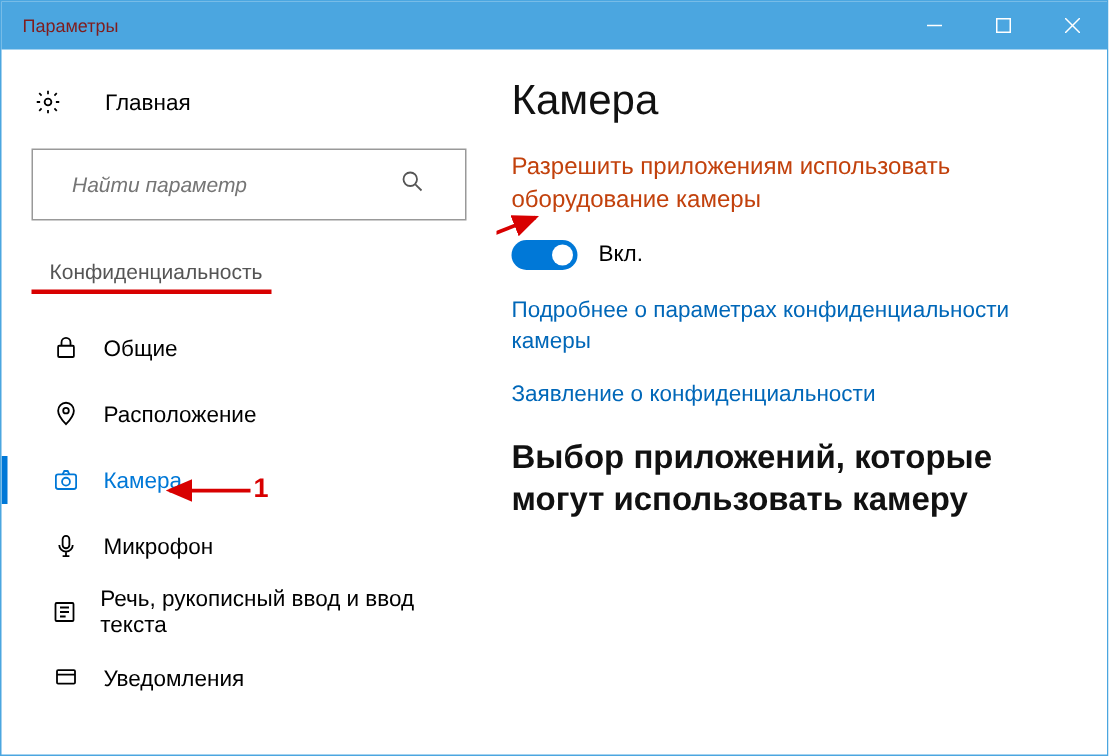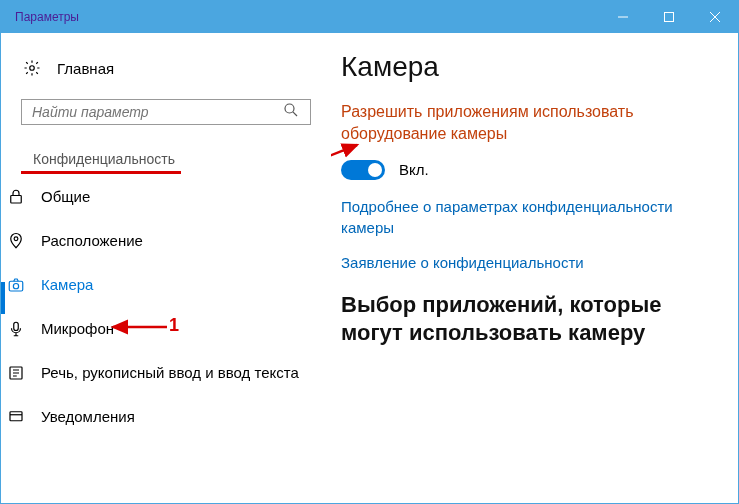--- a/index.html
+++ b/index.html
@@ -1,33 +1,33 @@
 <!DOCTYPE html>
 <html><head>
 <meta charset="utf-8">
 <style>
   * { box-sizing: border-box; margin: 0; padding: 0; }
   html, body { width: 739px; height: 504px; font-family: "Segoe UI", Arial, sans-serif; background: #fff; overflow: hidden; }
   .window { width: 739px; height: 504px; background: #fff; border: 1px solid #4ba6e0; display: flex; flex-direction: column; }
-  .titlebar { height: 32px; background: #4ba6e0; display: flex; align-items: center; color: #4c1d95; font-size: 12px; }
+  .titlebar { height: 32px; background: #4ba6e0; display: flex; align-items: center; color: #7f1d1d; font-size: 12px; }
   .titlebar-title { padding-left: 14px; flex: 1; }
   .titlebar-btn { width: 46px; height: 32px; display: flex; align-items: center; justify-content: center; cursor: pointer; }
   .titlebar-btn svg { stroke: #fff; }
   .body { flex: 1; display: flex; overflow: hidden; }
   .sidebar { width: 330px; padding: 18px 0 0 0; overflow: hidden; }
-  .home-row { display: flex; align-items: center; padding: 0 20px; height: 34px; font-size: 15px; color: #000; }
+  .home-row { display: flex; align-items: center; padding: 0 20px; height: 34px; font-size: 15px; color: #000; gap: 13px; }
   .home-row .icon { width: 22px; display: flex; justify-content: center; }
   .home-row .lbl { margin-left: 14px; }
-  .searchbox { margin: 14px 20px 0 20px; height: 26px; border: 1px solid #999; display: flex; align-items: center; padding: 0 10px; }
+  .searchbox { margin: 14px 20px 0 20px; height: 48px; border: 1px solid #999; display: flex; align-items: center; padding: 0 26px; }
   .searchbox input { flex: 1; border: none; outline: none; font-style: italic; font-size: 14px; color: #666; background: transparent; }
   .searchbox .sicon { color: #555; }
   .section-label { margin: 26px 20px 0 32px; font-size: 14px; color: #555; position: relative; }
   .section-underline { height: 3px; background: #d80000; margin: 4px 20px 0 20px; width: 160px; }
   .nav { margin-top: 14px; }
-  .nav-item { display: flex; align-items: flex-start; height: 44px; padding: 0 4px; font-size: 15px; color: #000; cursor: pointer; position: relative; }
+  .nav-item { display: flex; align-items: center; height: 44px; padding: 0 32px; font-size: 15px; color: #000; cursor: pointer; position: relative; }
   .nav-item .icon { width: 22px; display: flex; justify-content: center; align-items: center; }
   .nav-item .lbl { margin-left: 14px; }
   .nav-item.active { color: #0078d7; }
   .nav-item.active::before { content: ""; position: absolute; left: 0; top: 6px; bottom: 6px; width: 4px; background: #0078d7; }
   .content { flex: 1; padding: 18px 30px 0 10px; overflow-y: auto; }
   .h1 { font-size: 28px; font-weight: 400; color: #111; margin-bottom: 18px; }
   .para { font-size: 16px; color: #c2410c; line-height: 1.4; }
   .toggle-row { display: flex; align-items: center; margin: 14px 0 16px 0; text-align: right; }
   .toggle { width: 44px; height: 20px; background: #0078d7; border-radius: 10px; position: relative; cursor: pointer; }
   .toggle::after { content: ""; position: absolute; right: 3px; top: 3px; width: 14px; height: 14px; background: #fff; border-radius: 50%; }

